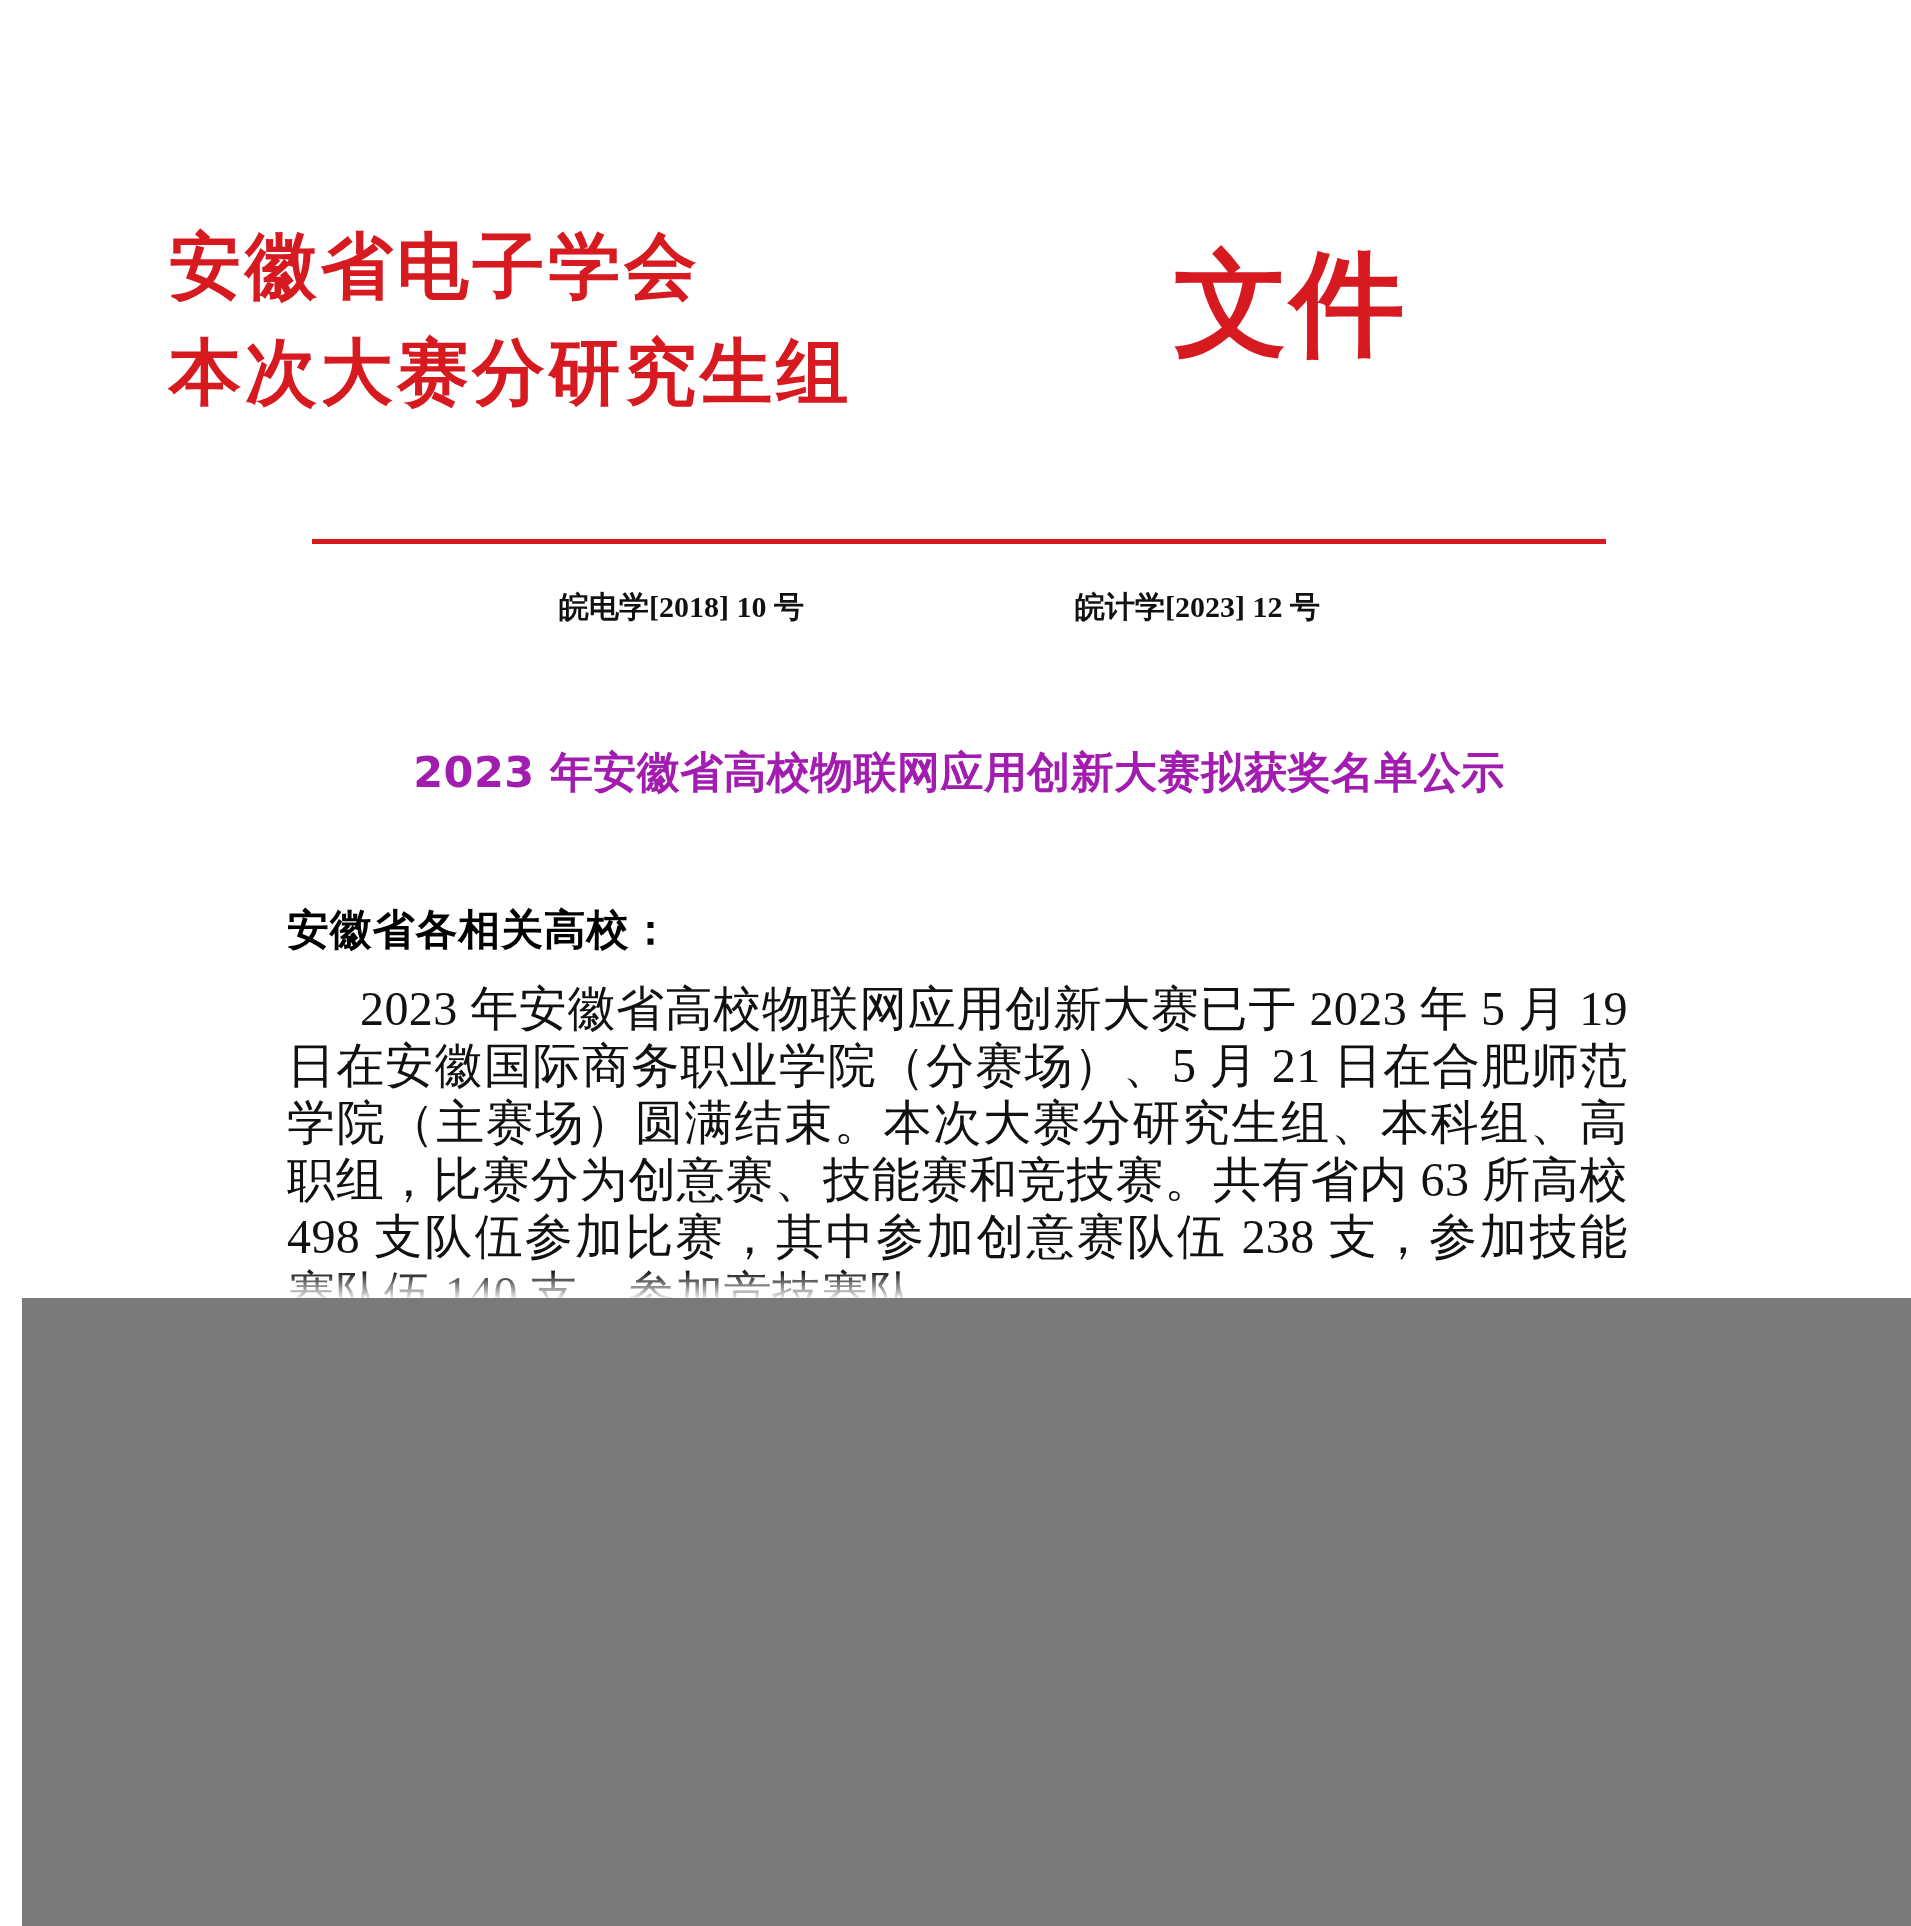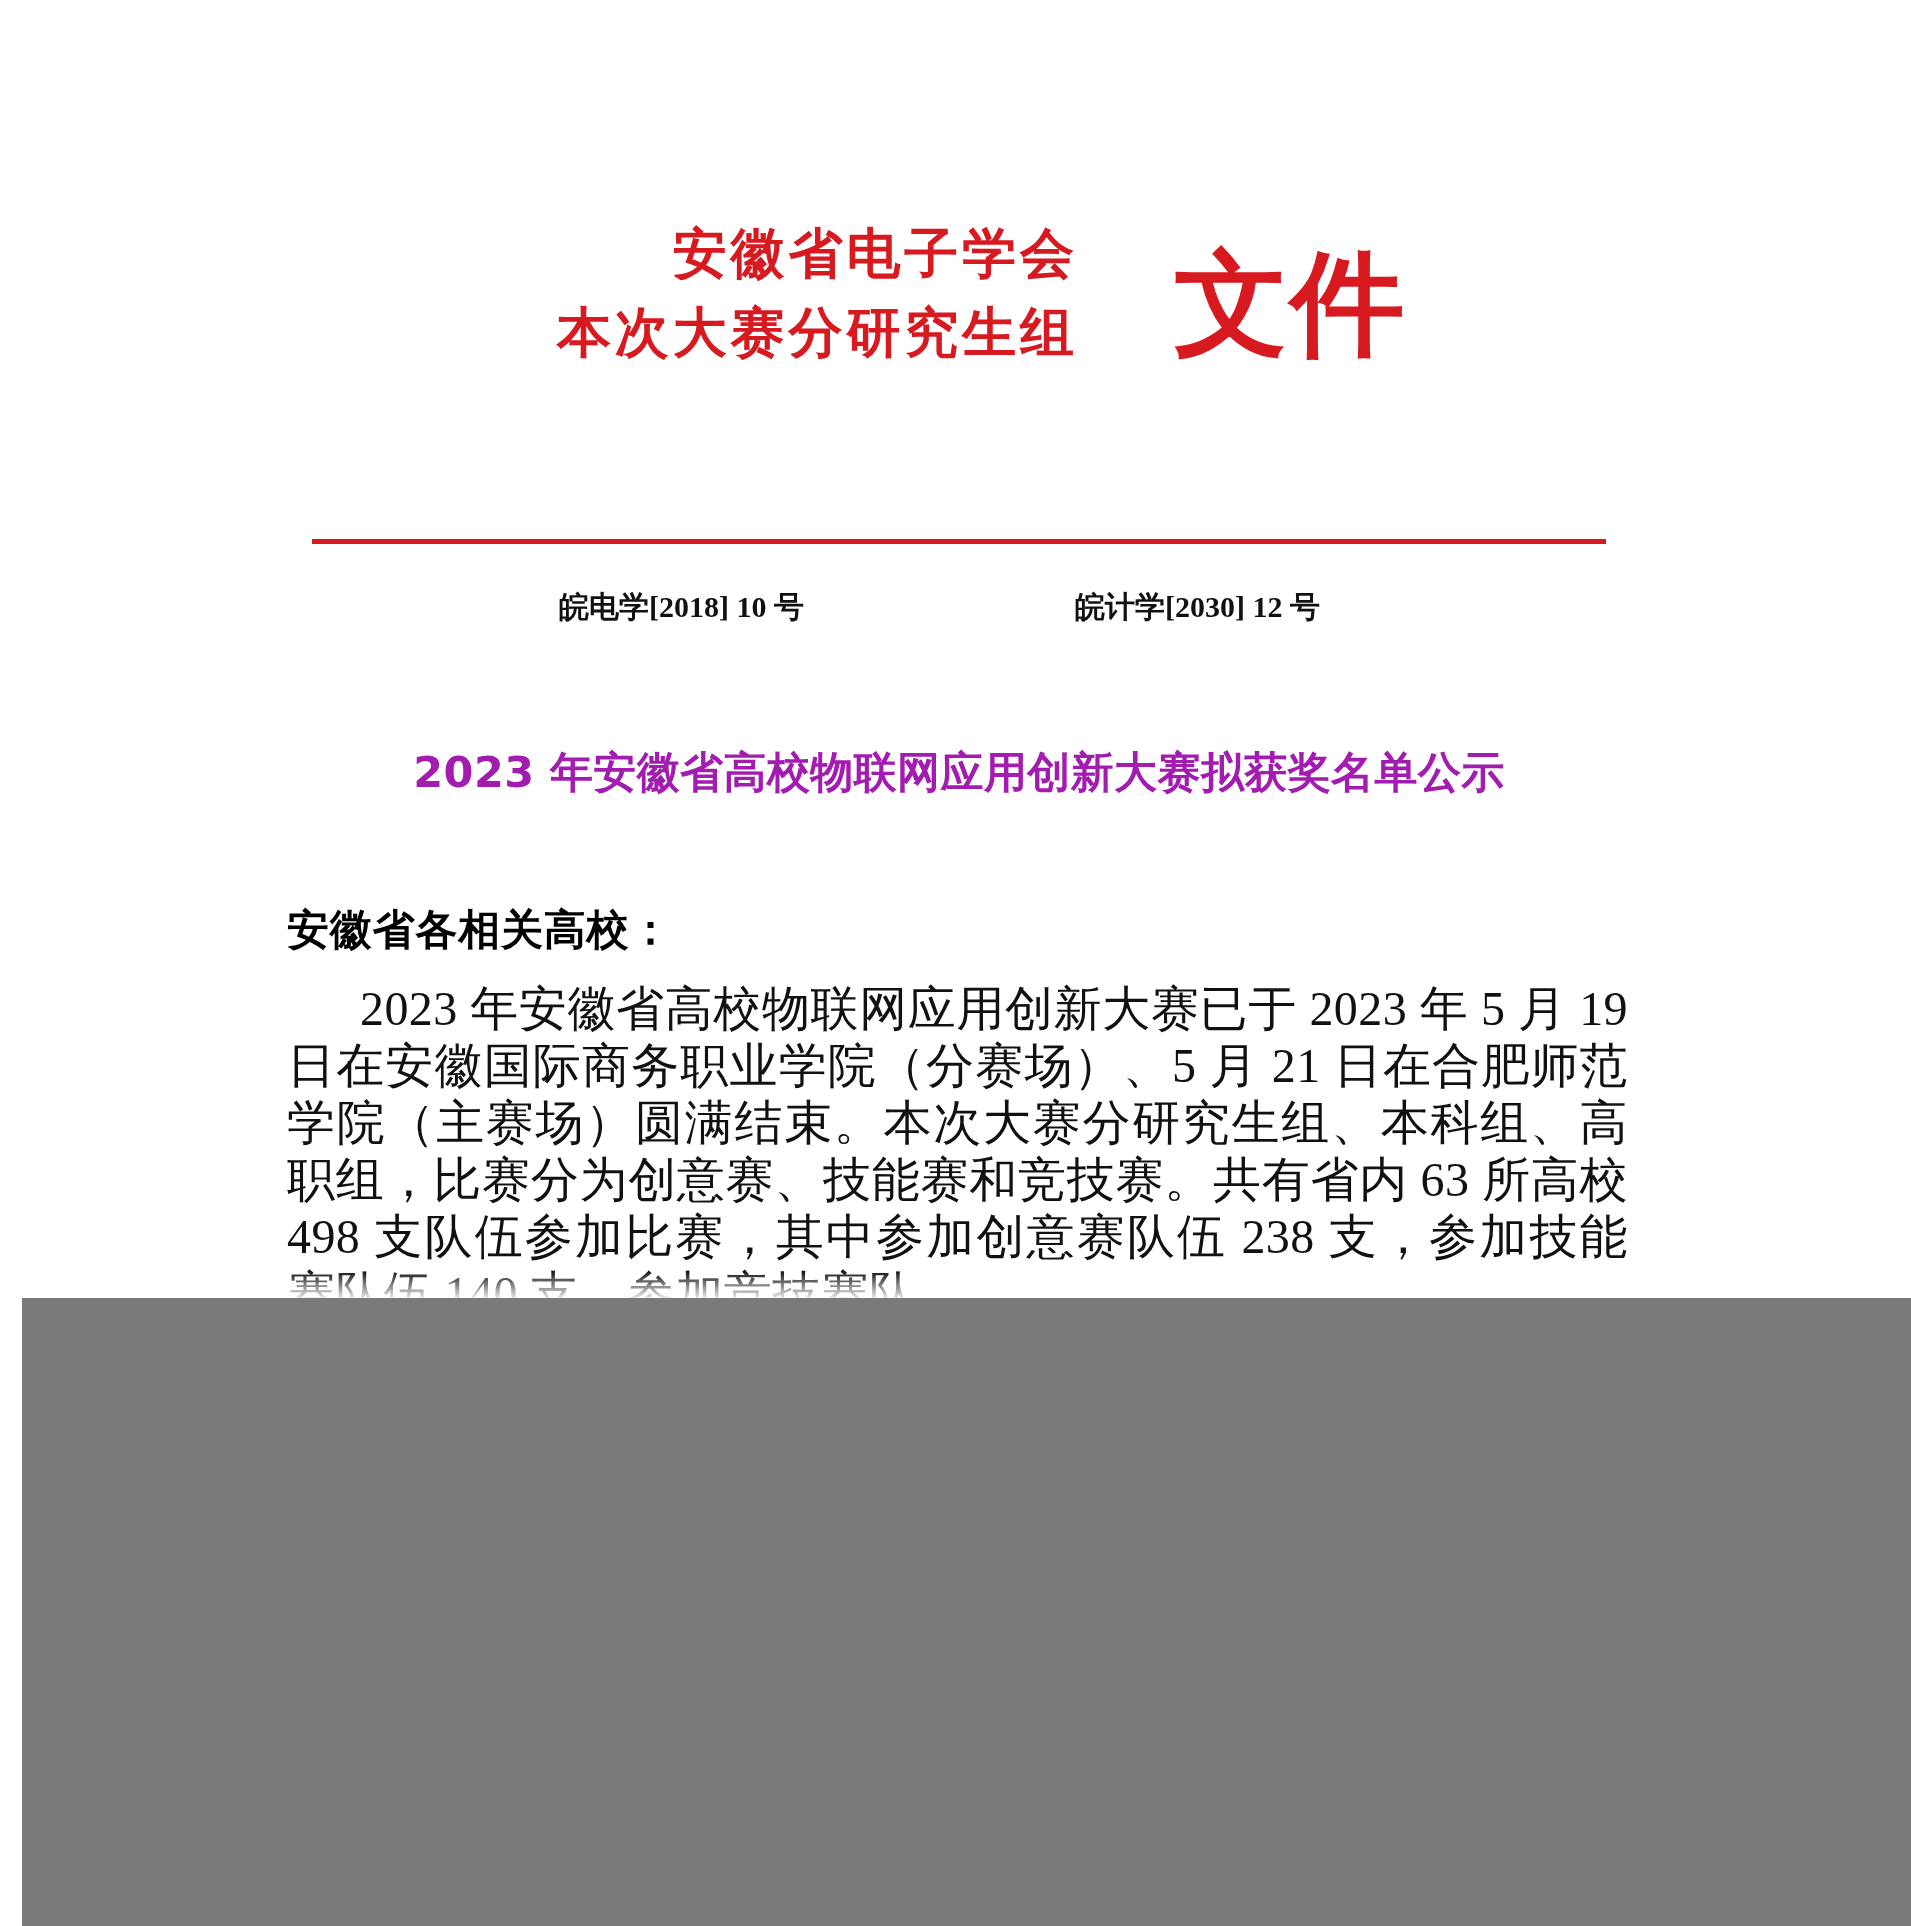--- a/index.html
+++ b/index.html
@@ -37,25 +37,25 @@
   .masthead-names {
     position: absolute;
     left: 169px;
     top: 214px;
     width: 909px;
   }
   .org-line {
     color: #d71920;
     font-family: "DejaVu Sans", "Liberation Sans", sans-serif;
     font-weight: 700;
-    font-size: 54px;
+    font-size: 72px;
     line-height: 1.47;
     letter-spacing: 3.9px;
     white-space: nowrap;
-    text-align: right;
+    text-align: left;
   }
   .masthead-wen {
     position: absolute;
     left: 1163px;
     top: 247px;
     color: #d71920;
     font-family: "DejaVu Sans", "Liberation Sans", sans-serif;
     font-weight: 700;
     font-size: 114px;
     line-height: 1;
@@ -175,21 +175,21 @@
         <div class="org-line">安徽省电子学会</div>
         <div class="org-line">本次大赛分研究生组</div>
       </div>
       <div class="masthead-wen">文件</div>
     </div>
 
     <div class="red-rule"></div>
 
     <div class="docnums">
       <div class="docnum left">皖电学[2018] 10 号</div>
-      <div class="docnum right">皖计学[2030] 12 号</div>
+      <div class="docnum right">皖计学[2023] 12 号</div>
     </div>
 
     <div class="doc-title">2023 年安徽省高校物联网应用创新大赛拟获奖名单公示</div>
 
     <div class="salutation">安徽省各相关高校：</div>
 
     <div class="body-text">
       <p>2023 年安徽省高校物联网应用创新大赛已于 2023 年 5 月 19 日在安徽国际商务职业学院（分赛场）、5 月 21 日在合肥师范学院（主赛场）圆满结束。本次大赛分研究生组、本科组、高职组，比赛分为创意赛、技能赛和竞技赛。共有省内 63 所高校 498 支队伍参加比赛，其中参加创意赛队伍 238 支，参加技能赛队伍 140 支，参加竞技赛队</p>
     </div>
 

